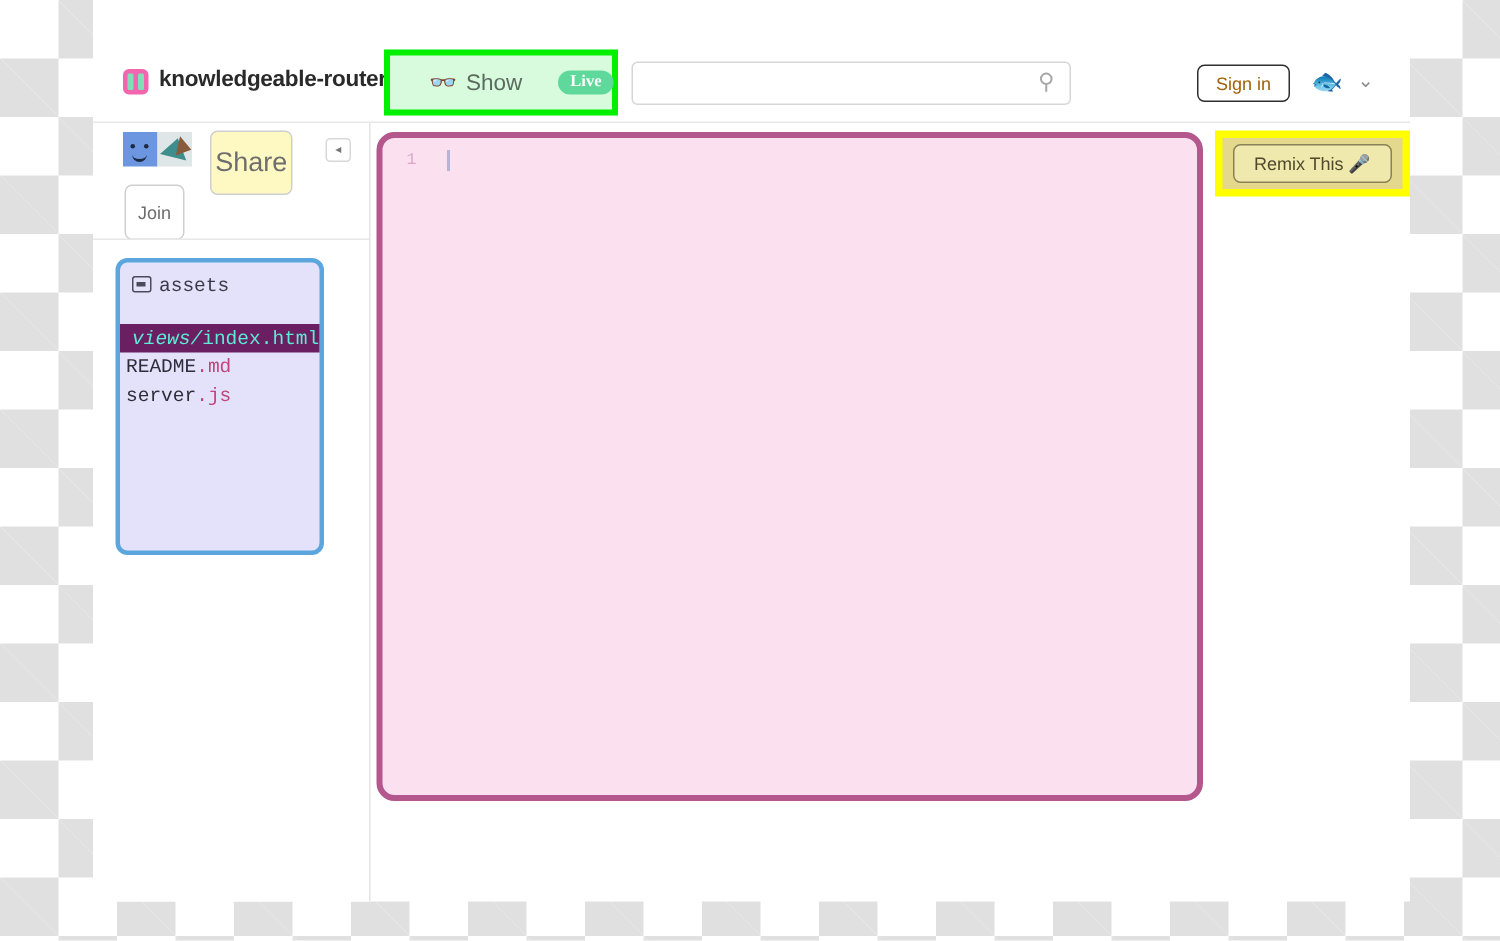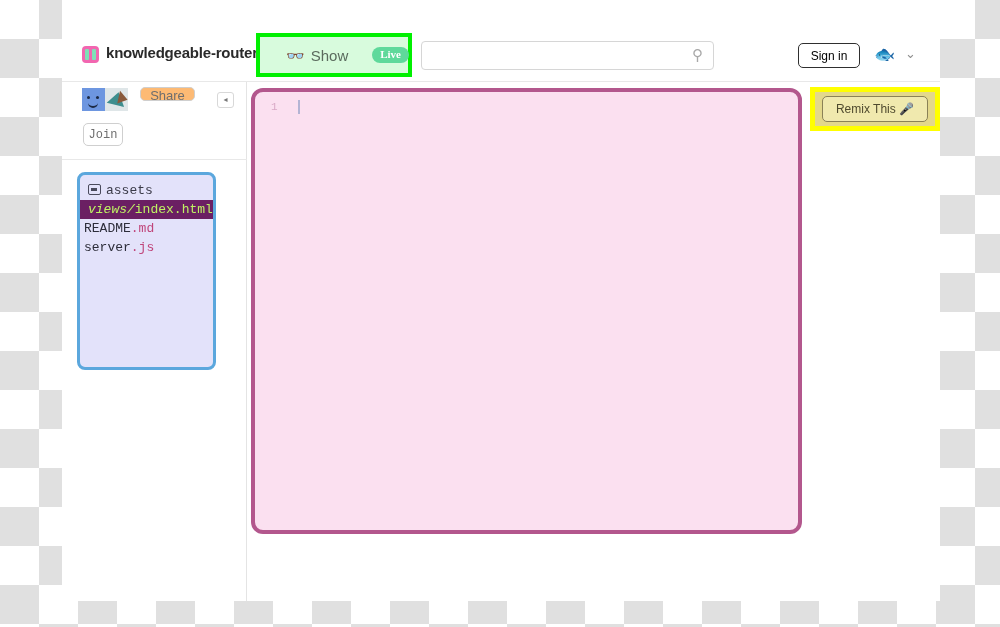--- a/index.html
+++ b/index.html
@@ -172,21 +172,21 @@
     position: absolute;
     left: 736px;
     top: 43px;
     width: 62px;
     height: 25px;
     border: 1px solid #2f2f2f;
     border-radius: 5px;
     background: #ffffff;
     font-family: "Liberation Sans", sans-serif;
     font-size: 12px;
-    color: #000000;
+    color: #a16207;
     cursor: pointer;
     padding: 0;
   }
 
   .user-avatar {
     position: absolute;
     left: 808px;
     top: 43px;
     width: 30px;
     height: 24px;
@@ -268,26 +268,26 @@
     border-right: 4px solid transparent;
     border-bottom: 11px solid #8a5a3c;
     transform: rotate(-20deg);
   }
 
   .share-btn {
     position: absolute;
     left: 78px;
     top: 5px;
     width: 55px;
-    height: 14px;
+    height: 43px;
     border: 1px solid #cfcfcf;
     border-radius: 5px;
-    background: #fdba74;
+    background: #fef9c3;
     font-family: "Liberation Sans", sans-serif;
-    font-size: 13px;
+    font-size: 18px;
     color: #6e6e6e;
     cursor: pointer;
     padding: 0;
   }
 
   .collapse-btn {
     position: absolute;
     left: 155px;
     top: 10px;
     width: 17px;
@@ -301,25 +301,25 @@
     font-size: 8px;
     line-height: 14px;
     text-align: center;
   }
 
   .join-btn {
     position: absolute;
     left: 21px;
     top: 41px;
     width: 40px;
-    height: 23px;
+    height: 37px;
     border: 1px solid #cfcfcf;
     border-radius: 5px;
     background: #ffffff;
-    font-family: Liberation Mono, monospace;
+    font-family: Liberation Sans, sans-serif;
     font-size: 12px;
     color: #6e6e6e;
     cursor: pointer;
     padding: 0;
   }
 
   .sidebar-sep {
     position: absolute;
     left: 0;
     top: 77px;
@@ -370,24 +370,25 @@
   }
   .folder-icon::after {
     content: "";
     position: absolute;
     left: 2px; top: 3px;
     width: 6px; height: 3px;
     background: #4a4a5c;
   }
   .file-row.selected {
     background: #6b1f63;
-    color: #bef264;
+    color: #5eead4;
     margin-left: -3px;
     padding-left: 11px;
     width: 160px;
+    margin-top: 16px;
   }
   .file-row.selected .dirname {
     font-style: italic;
   }
   .ext-md { color: #c0457a; }
   .ext-json { color: #c0457a; }
   .ext-js { color: #c0457a; }
 
   
   .editor-box {

